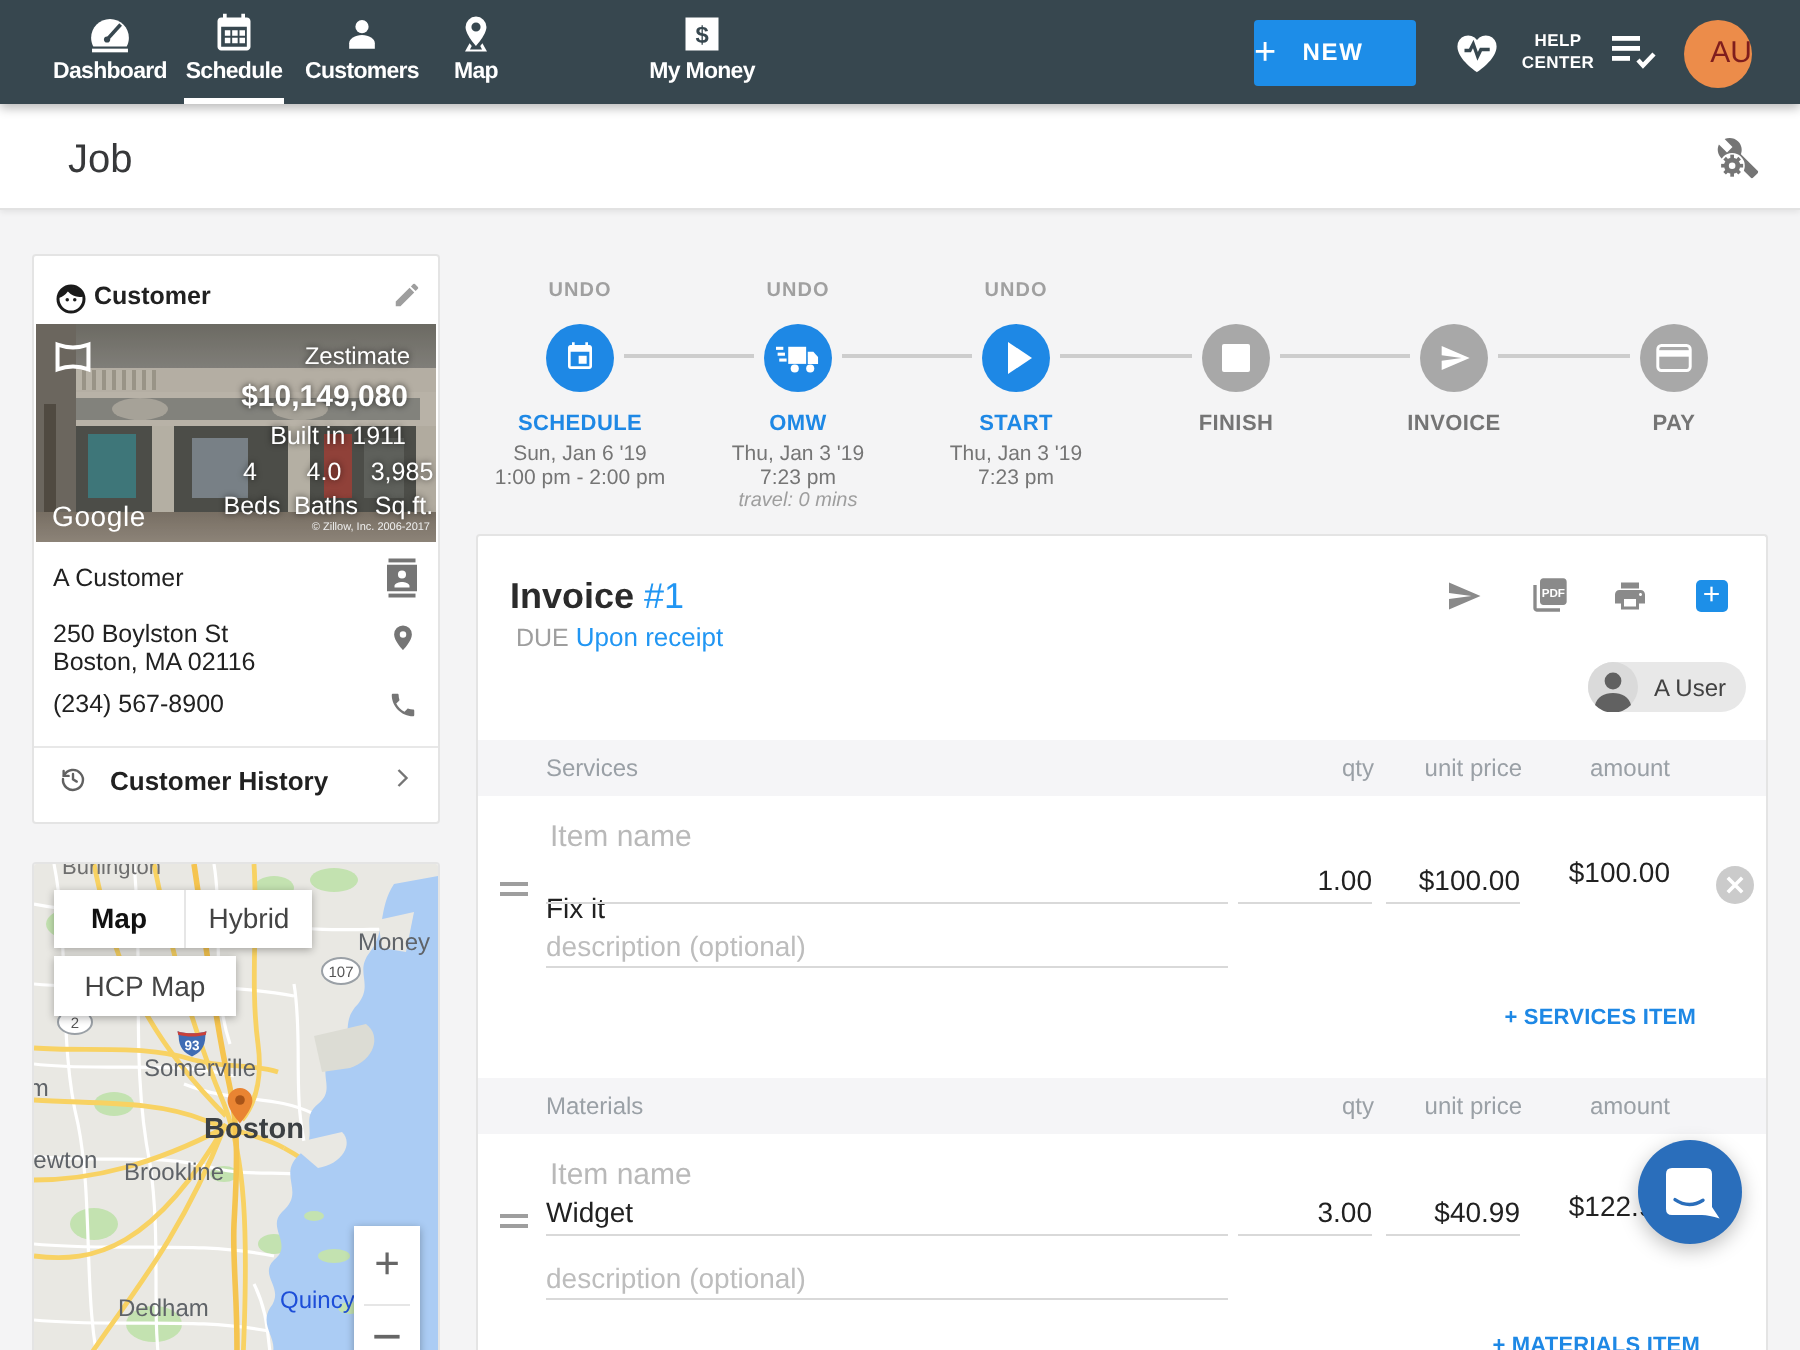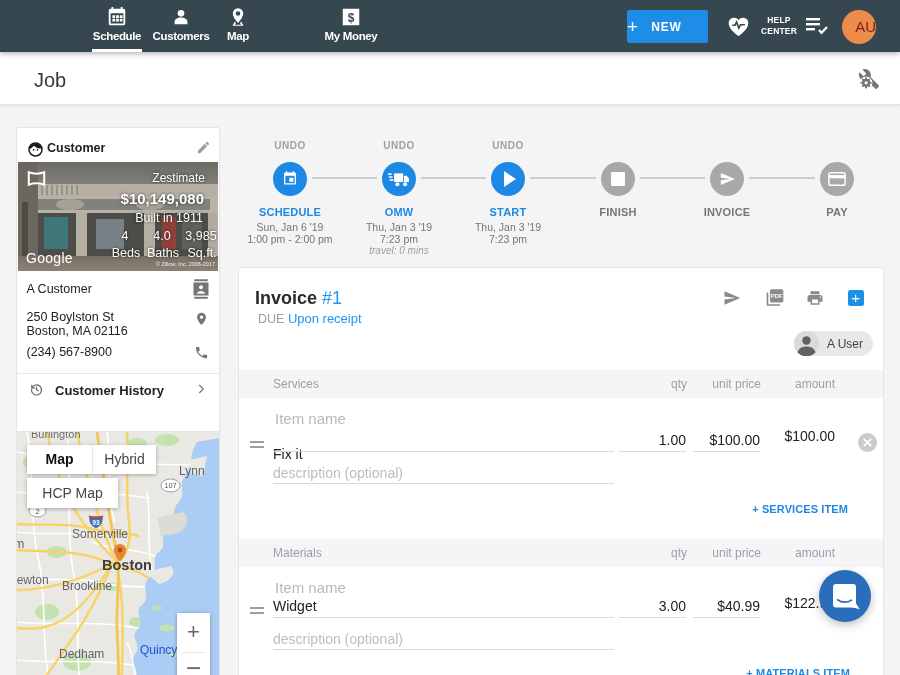--- a/index.html
+++ b/index.html
@@ -13,21 +13,21 @@
 #ul-sched { position:absolute; left:92px; top:49px; width:50px; height:3px; background:#fff; }
 #newbtn { position:absolute; left:627px; top:10px; width:81px; height:33px; background:#1d8de8; border-radius:2px; color:#fff; font-size:12px; font-weight:bold; text-align:left; line-height:33px; letter-spacing:0.8px; }
 #helpcenter { position:absolute; left:757px; top:15px; width:44px; color:#fff; font-size:8.5px; font-weight:bold; text-align:center; line-height:11px; letter-spacing:0.2px;}
 #avatar { position:absolute; left:842px; top:10px; width:34px; height:34px; border-radius:50%; background:#ec8c4a; color:#7f1d1d; font-size:15px; font-weight:normal; text-align:right; line-height:34px; }
 
 #jobbar { position:absolute; left:0; top:52px; width:900px; height:53px; background:#fff; border-bottom:1px solid #e2e2e2; box-shadow:0 1px 3px rgba(0,0,0,0.08); z-index:40;}
 #jobbar .t { position:absolute; left:34px; top:17px; font-size:20px; color:#37383a; }
 
 .card { position:absolute; background:#fff; border:1px solid #e4e4e4; border-radius:2px; }
 
-#cust { left:16px; top:127px; width:204px; height:347px; }
+#cust { left:16px; top:127px; width:204px; height:285px; }
 #custhead { position:absolute; left:0; top:0; width:100%; height:34px; }
 #custhead .t { position:absolute; left:30px; top:13px; font-size:12.5px; font-weight:bold; color:#212121; }
 #photo { position:absolute; left:1px; top:34px; width:200px; height:109px; overflow:hidden; background:#7a756c; }
 .zrow { position:absolute; right:6px; color:#fff; text-align:right; text-shadow:0 0 3px rgba(0,0,0,0.7); }
 #ginfo { position:absolute; left:9.5px; top:150px; width:190px; font-size:12.5px; color:#212121; }
 #chist { position:absolute; left:0px; top:244.5px; width:100%; height:39px; border-top:1px solid #e8e8e8; }
 
 #mapcard { left:16px; top:431px; width:204px; height:260px; overflow:hidden; }
 
 #timeline { position:absolute; left:238px; top:130px; width:646px; height:130px; }
@@ -60,20 +60,29 @@
 .desc { position:absolute; font-size:14px; color:#bdbdbd; }
 .addlink { position:absolute; font-size:11px; font-weight:bold; color:#1e88e5; letter-spacing:0.1px;}
 .dragh { position:absolute; width:14px; height:7px; border-top:2px solid #9e9e9e; border-bottom:2px solid #9e9e9e; }
 
 #chat { position:absolute; left:819px; top:570px; width:52px; height:52px; border-radius:50%; background:#2a6ebb; box-shadow:0 3px 10px rgba(0,0,0,0.25); z-index:60;}
 </style>
 </head>
 <body>
 
 <div id="nav">
+  <div class="tab" style="left:22px;width:66px;">
+    <svg class="ic" viewBox="0 0 24 24">
+        <path d="M12 3.8C6.3 3.8 1.7 8.4 1.7 14.1c0 1.7.4 3.3 1.2 4.7h18.2c.8-1.4 1.2-3 1.2-4.7C22.3 8.4 17.7 3.8 12 3.8z" fill="#fff"></path>
+        <path d="M10.6 14.8L17.8 6.8" stroke="#37474f" stroke-width="2"></path>
+        <circle cx="10.4" cy="15" r="1.7" fill="#37474f"></circle>
+        <rect x="2.2" y="20" width="19.6" height="2" fill="#fff"></rect>
+      </svg>
+    <div class="lb">Dashboard</div>
+  </div>
   <div class="tab" style="left:87px;width:60px;">
     <svg class="ic" viewBox="0 0 24 24" fill="#fff">
         <path d="M19 3h-1V1h-2v2H8V1H6v2H5c-1.1 0-2 .9-2 2v14c0 1.1.9 2 2 2h14c1.1 0 2-.9 2-2V5c0-1.1-.9-2-2-2zm0 16H5V8h14v11zM7 10h3v3H7zm0 4h3v3H7zm4-4h3v3h-3zm0 4h3v3h-3zm4-4h3v3h-3zm0 4h3v3h-3z" fill-rule="evenodd"></path>
       </svg>
     <div class="lb">Schedule</div>
   </div>
   <div class="tab" style="left:148px;width:66px;">
     <svg class="ic" viewBox="0 0 24 24" fill="#fff">
         <circle cx="12" cy="8" r="3.6"></circle>
         <path d="M12 12.5c3.8 0 7 2 7 4.5v3H5v-3c0-2.5 3.2-4.5 7-4.5z"></path>
@@ -271,21 +280,21 @@
     <path d="M172,28 L190,24 L186,44 L174,42 Z" fill="#e9e8e3"></path>
     <ellipse cx="150" cy="196" rx="8" ry="3.5" fill="#c3e2b0"></ellipse>
     <ellipse cx="140" cy="176" rx="5" ry="2.5" fill="#c3e2b0"></ellipse>
     <ellipse cx="158" cy="222" rx="6" ry="3" fill="#c3e2b0"></ellipse>
 
     <path d="M103 112 c-3.4 0 -6.2 2.8 -6.2 6.2 c0 4.6 6.2 11.4 6.2 11.4 s6.2 -6.8 6.2 -11.4 c0 -3.4 -2.8 -6.2 -6.2 -6.2 z" fill="#e98432"></path>
     <circle cx="103" cy="118" r="2.4" fill="#a85418"></circle>
   </svg>
 
   <div class="abs" style="left:14px;top:-4px;font-size:11px;color:#6e6e6e;">Burlington</div>
-  <div class="abs" style="left:162px;top:32px;font-size:12px;color:#5f6368;">Lynn</div>
+  <div class="abs" style="left:162px;top:32px;font-size:12px;color:#5f6368;">Money</div>
   <div class="abs" style="left:55px;top:95px;font-size:12px;color:#5f6368;">Somerville</div>
   <div class="abs" style="left:85px;top:125px;font-size:14.5px;color:#3c4043;font-weight:bold;">Boston</div>
   <div class="abs" style="left:45px;top:147px;font-size:12px;color:#5f6368;">Brookline</div>
   <div class="abs" style="left:-9px;top:141px;font-size:12px;color:#5f6368;">Newton</div>
   <div class="abs" style="left:-16px;top:105px;font-size:12px;color:#5f6368;">ham</div>
   <div class="abs" style="left:21px;top:215px;font-size:12px;color:#5f6368;margin-left:21px;">Dedham</div>
   <div class="abs" style="left:123px;top:211px;font-size:12px;color:#1d4ed8;">Quincy</div>
   <div class="abs" style="left:180px;top:214px;font-size:12px;color:#5f6368;">Hi</div>
 
   <svg class="abs" style="left:70px;top:80px;" width="18" height="18" viewBox="0 0 20 20">

